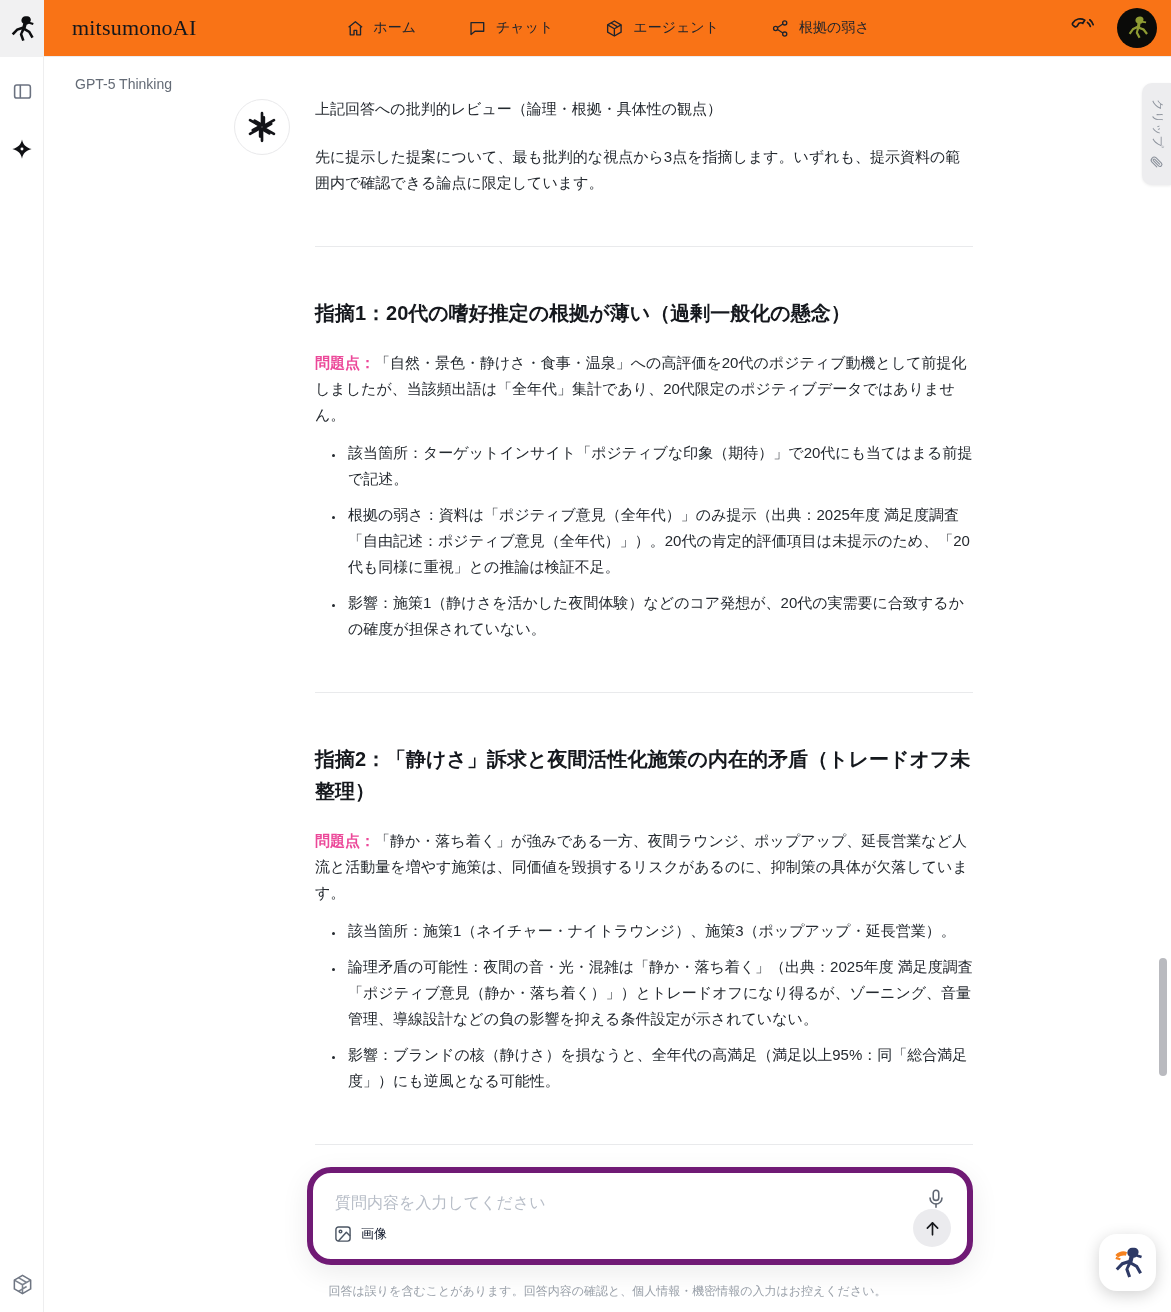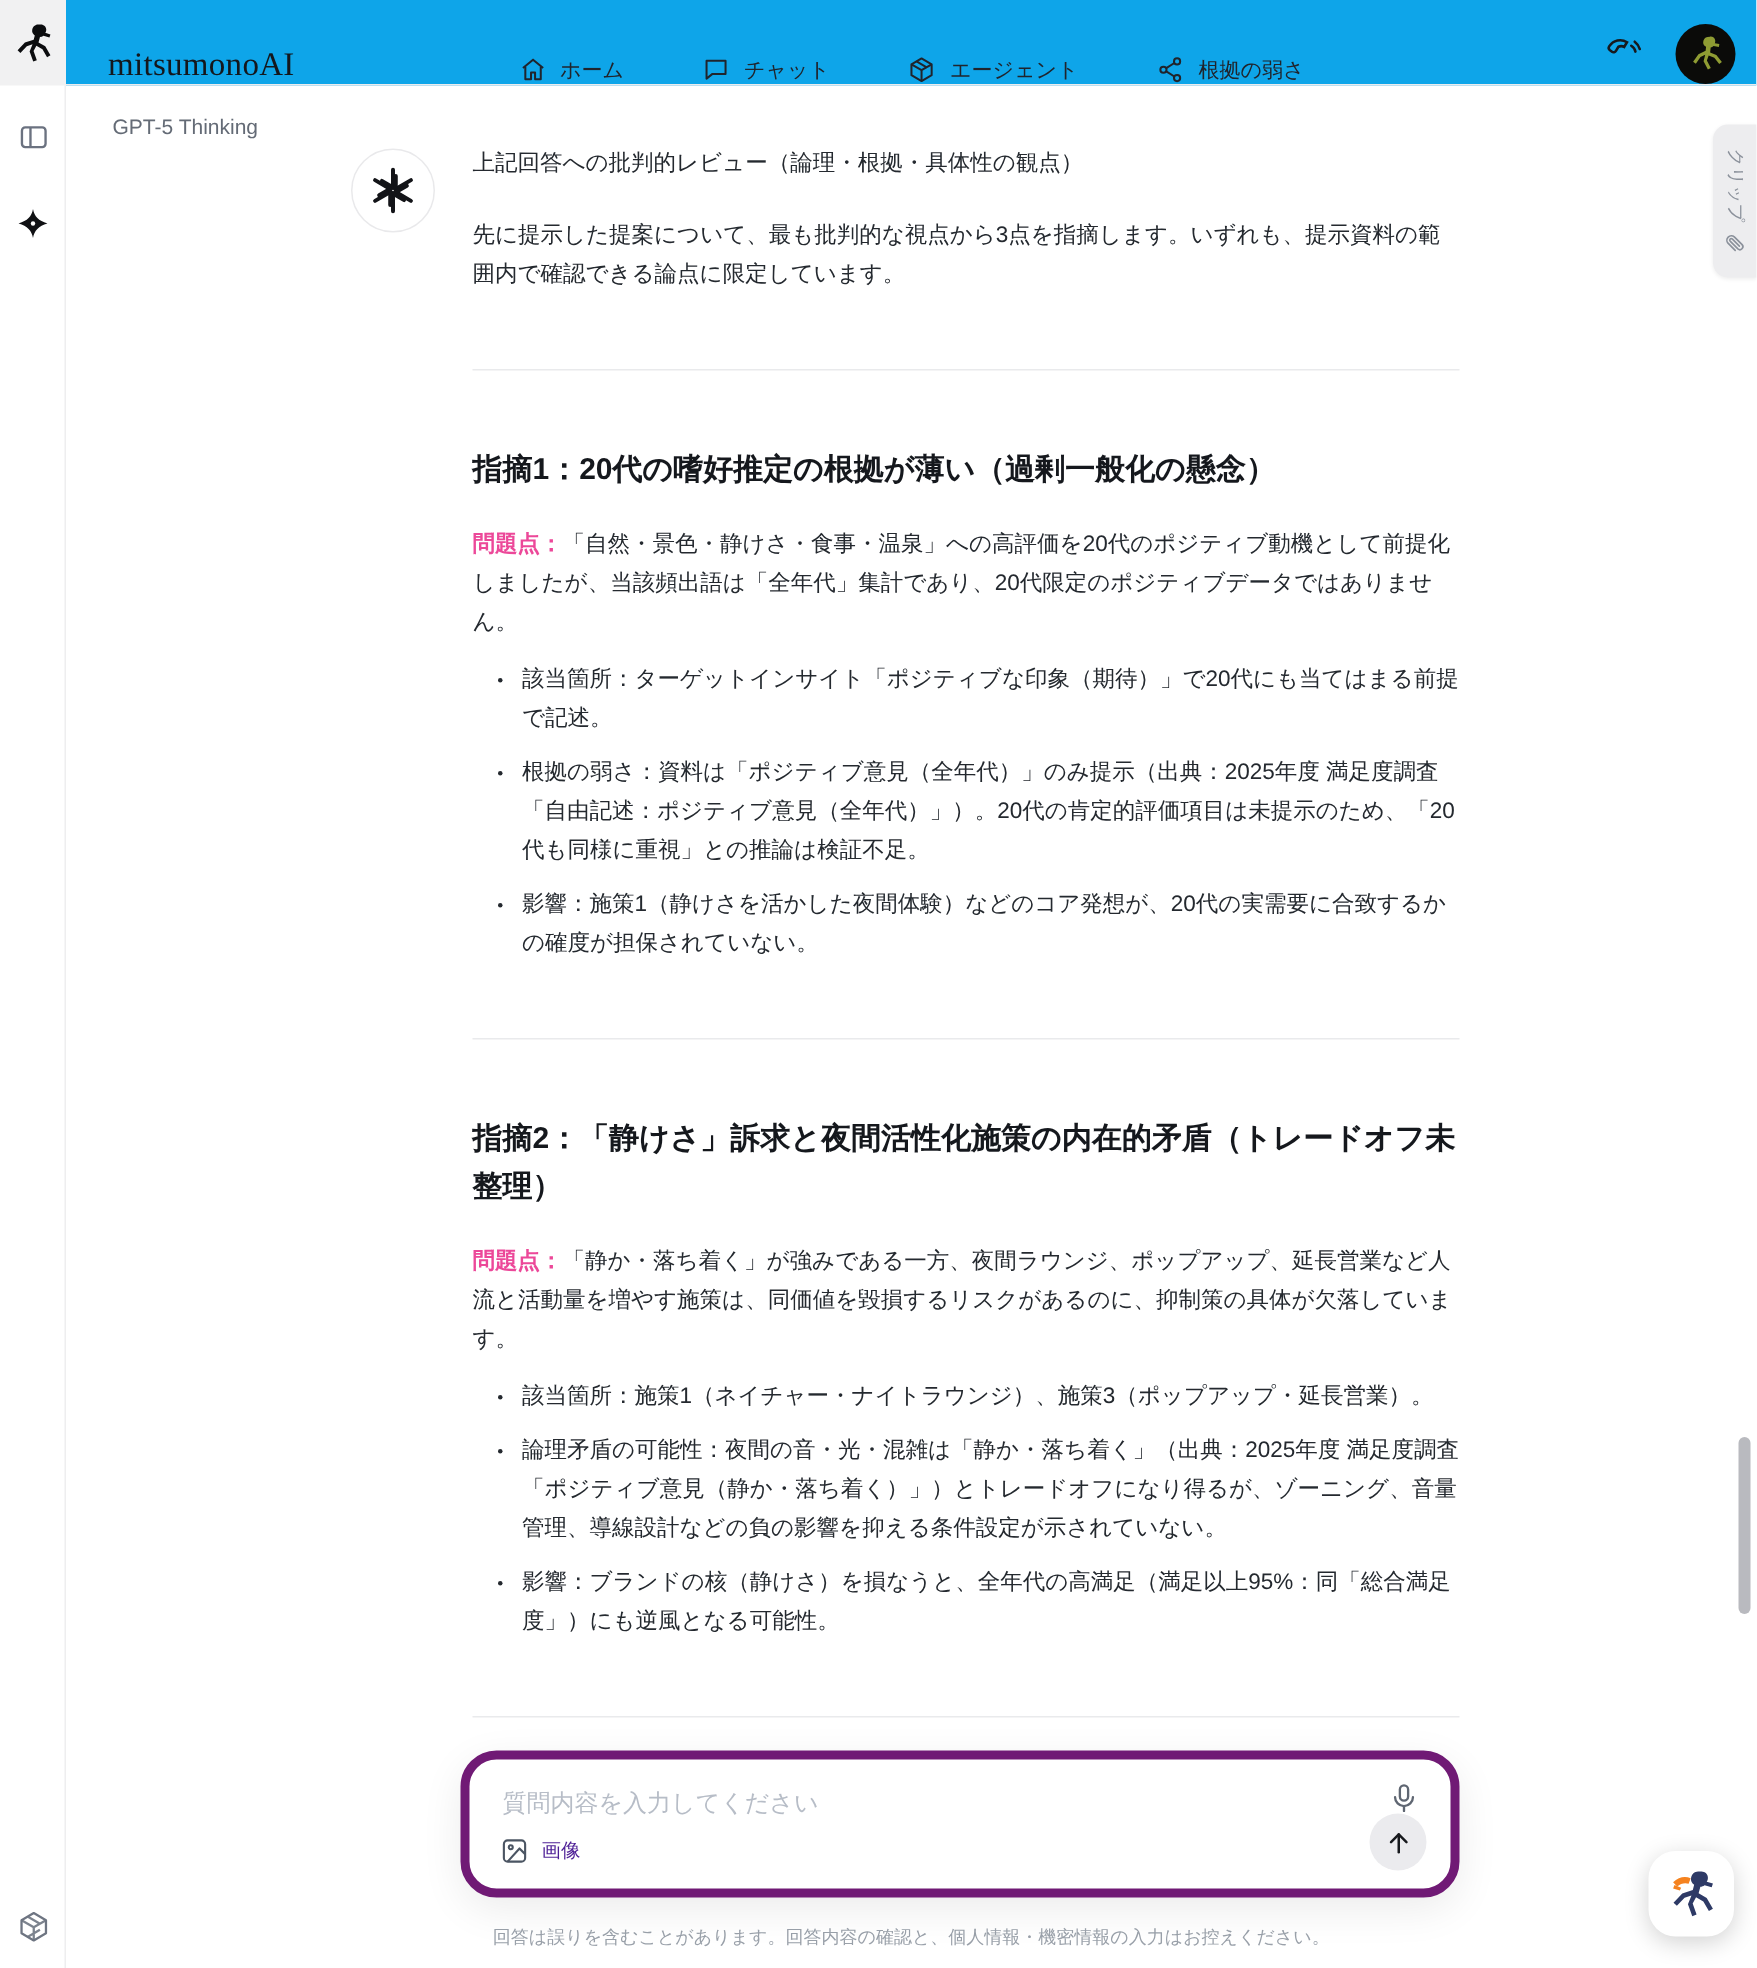--- a/index.html
+++ b/index.html
@@ -8,21 +8,21 @@
 
   
   .sidebar { position:absolute; left:0; top:0; width:44px; height:1312px; background:#fff; border-right:1px solid #eeeeef; z-index:5; }
   .sidebar .logo-cell { width:44px; height:57px; background:#f1f1f2; display:flex; align-items:center; justify-content:center; }
   .side-icon { width:44px; height:40px; display:flex; align-items:center; justify-content:center; cursor:pointer; }
   .side-icon.panel { margin-top:14px; }
   .side-icon.sparkle { margin-top:18px; }
   .side-icon.cube { position:absolute; bottom:8px; left:0; }
 
   
-  .header { position:absolute; left:44px; top:0; right:0; height:57px; background:#0ea5e9; border-bottom:1px solid #ececee; display:flex; align-items:flex-end; z-index:6; }
+  .header { position:absolute; left:44px; top:0; right:0; height:57px; background:#f97316; border-bottom:1px solid #ececee; display:flex; align-items:center; z-index:6; }
   .brand { font-family:"Liberation Serif","DejaVu Serif",serif; font-size:22px; color:#14171c; margin-left:28px; letter-spacing:.2px; }
   .nav { position:absolute; left:50%; transform:translateX(-50%); display:flex; gap:52px; align-items:center; }
   .nav-item { display:flex; align-items:center; gap:9px; font-size:14px; color:#20242c; cursor:pointer; white-space:nowrap; }
   .hdr-right { position:absolute; right:14px; display:flex; align-items:center; gap:22px; }
   .call-btn { cursor:pointer; display:flex; }
   .avatar-user { width:40px; height:40px; border-radius:50%; background:#0b0b09; display:flex; align-items:center; justify-content:center; cursor:pointer; overflow:hidden; }
 
   
   .model-label { position:absolute; left:75px; top:76px; font-size:14px; color:#646b76; }
   .assistant-avatar { position:absolute; left:234px; top:99px; width:56px; height:56px; border-radius:50%; background:#fff; border:1px solid #e9e9eb; display:flex; align-items:center; justify-content:center; }
@@ -44,21 +44,21 @@
 
   
   .scroll-thumb { position:absolute; right:4px; top:958px; width:8px; height:118px; background:#b9babf; border-radius:4px; z-index:7; cursor:grab; }
 
   
   .composer { position:absolute; left:307px; top:1167px; width:666px; height:98px; background:#fff; border:6px solid #701a75; border-radius:24px; box-shadow:0 8px 28px rgba(0,0,0,.08); z-index:8; }
   .composer input { position:absolute; left:22px; top:15px; right:64px; height:30px; border:none; outline:none; font-size:16px; color:#30343c; background:transparent; font-family:inherit; }
   .composer input::placeholder { color:#b7bdc7; }
   .mic-btn { position:absolute; right:20px; top:15px; cursor:pointer; display:flex; }
   .image-btn { position:absolute; left:20px; bottom:15px; display:flex; align-items:center; gap:8px; cursor:pointer; }
-  .image-btn span { font-size:13px; color:#4c1d95;font-family:Liberation Mono, monospace; }
+  .image-btn span { font-size:13px; color:#0f172a;font-family:Liberation Mono, monospace; }
   .send-btn { position:absolute; right:16px; bottom:12px; width:38px; height:38px; border-radius:50%; background:#ebebee; border:none; display:flex; align-items:center; justify-content:center; cursor:pointer; }
 
   .disclaimer { position:absolute; left:44px; right:0; top:1283px; text-align:center; font-size:12px; color:#9aa1aa; z-index:3; }
 
   
   .fab { position:absolute; left:1099px; top:1234px; width:57px; height:57px; background:#fff; border-radius:18px; box-shadow:0 4px 16px rgba(0,0,0,.18); display:flex; align-items:center; justify-content:center; z-index:9; cursor:pointer; }
 </style>
 </head>
 <body>
 

